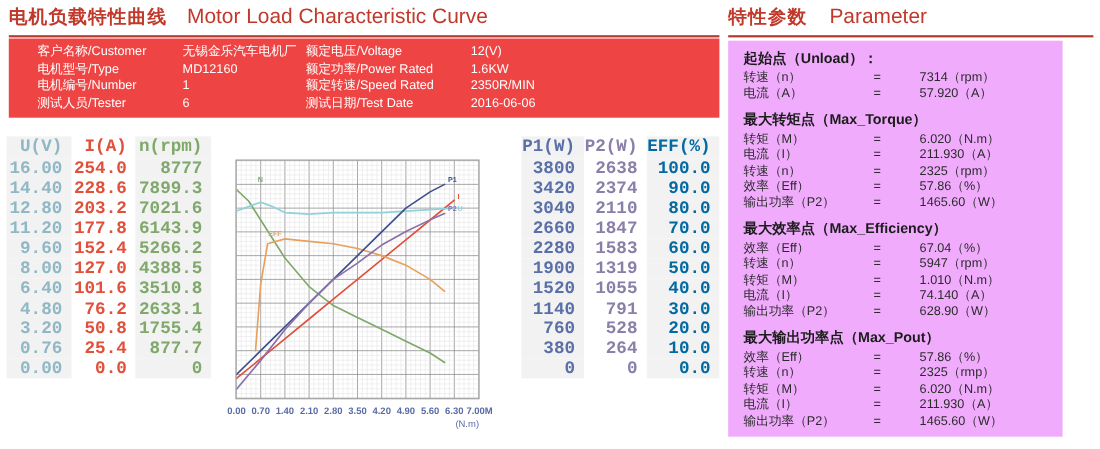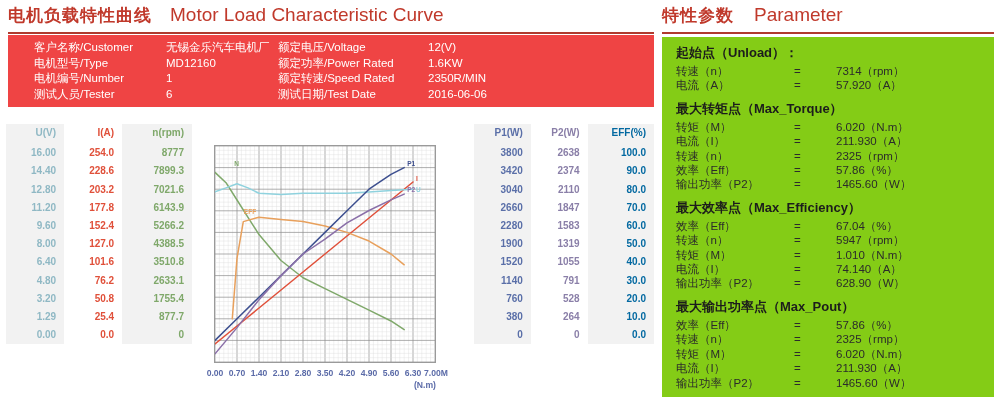--- a/index.html
+++ b/index.html
@@ -33,21 +33,21 @@
     background:#ef4444;color:#ffffff;font-size:11.5px;line-height:15.5px;
     box-sizing:border-box;padding:5px 0 0 0;
   }
   .info-grid{display:grid;grid-template-columns:132px 112px 150px 140px;
     column-gap:0;row-gap:0;margin-left:26px;}
   .info-grid div{white-space:nowrap;}
 
   
   #left-table{position:absolute;left:6px;top:124px;width:186px;}
   #mid-table{position:absolute;left:474px;top:124px;width:180px;}
-  .numtbl{border-collapse:collapse;width:100%;font-size:10px;font-weight:bold;}
+  .numtbl{border-collapse:collapse;width:100%;font-size:16px;font-weight:bold;font-family:Liberation Mono, monospace;}
   .numtbl td,.numtbl th{
     text-align:right;padding:2px 8px 2px 0;line-height:14.2px;font-weight:bold;
   }
   .numtbl th{font-weight:bold;padding-bottom:4px;}
   .col-shade{background:#f2f2f2;}
 
   .c-u{color:#8fb8c4;}
   .c-i{color:#e0503a;}
   .c-n{color:#7fa86a;}
   .c-p1{color:#5a6fa8;}
@@ -56,26 +56,26 @@
 
   
   #chart-wrap{position:absolute;left:200px;top:130px;width:266px;height:270px;}
   #plot{position:absolute;left:14px;top:15px;width:222px;height:218px;
     border:1px solid #9a9a9a;box-sizing:border-box;background:#ffffff;}
   #plot svg{display:block;width:100%;height:100%;}
   .xlabels{position:absolute;left:0px;top:238px;width:262px;
      font-size:8.6px;color:#5b6ba8;font-weight:bold;white-space:nowrap;}
   .xlabels span{display:inline-block;text-align:center;}
   .xunit{position:absolute;left:214px;top:250px;font-size:8.6px;
-     color:#5b6ba8;font-weight:bold;}
+     color:#5b6ba8;font-weight:normal;}
 
   
   #param-box{
-    position:absolute;left:662px;top:37px;width:332px;height:360px;
-    background:#84cc16;box-sizing:border-box;padding:7px 0 0 14px;
+    position:absolute;left:662px;top:37px;width:304px;height:360px;
+    background:#f0abfc;box-sizing:border-box;padding:7px 0 0 14px;
   }
   .pgroup{margin-bottom:7px;}
   .pgroup h4{margin:0 0 2px 0;font-size:13px;font-weight:bold;color:#1c1c1c;
     letter-spacing:0px;}
   .prow{display:grid;grid-template-columns:118px 42px 1fr;font-size:11.5px;
     color:#2b2b2b;line-height:14.4px;}
   .prow .eq{text-align:left;}
 </style>
 </head>
 <body>
@@ -164,21 +164,21 @@
             <td class="c-u col-shade">4.80</td>
             <td class="c-i">76.2</td>
             <td class="c-n col-shade">2633.1</td>
           </tr>
           <tr>
             <td class="c-u col-shade">3.20</td>
             <td class="c-i">50.8</td>
             <td class="c-n col-shade">1755.4</td>
           </tr>
           <tr>
-            <td class="c-u col-shade">1.29</td>
+            <td class="c-u col-shade">0.76</td>
             <td class="c-i">25.4</td>
             <td class="c-n col-shade">877.7</td>
           </tr>
           <tr>
             <td class="c-u col-shade">0.00</td>
             <td class="c-i">0.0</td>
             <td class="c-n col-shade">0</td>
           </tr>
         </tbody>
     </table>

